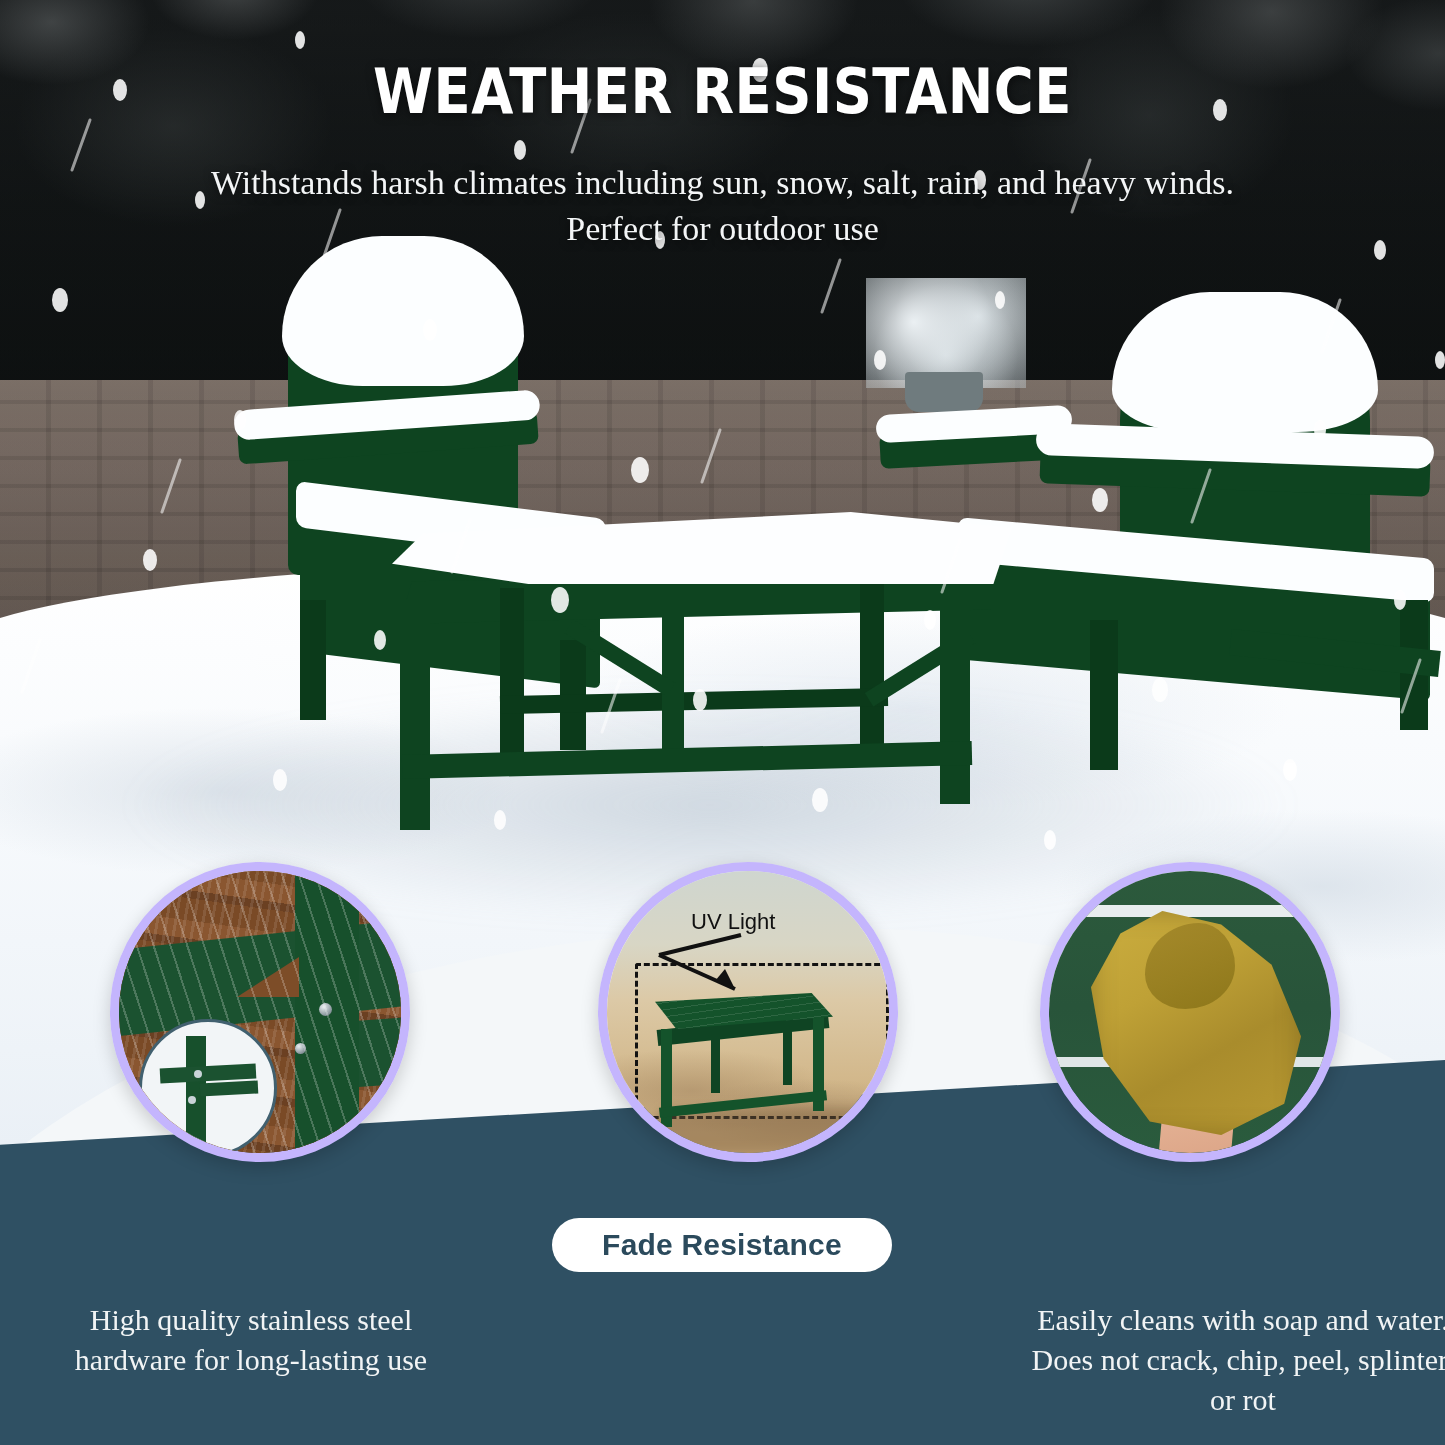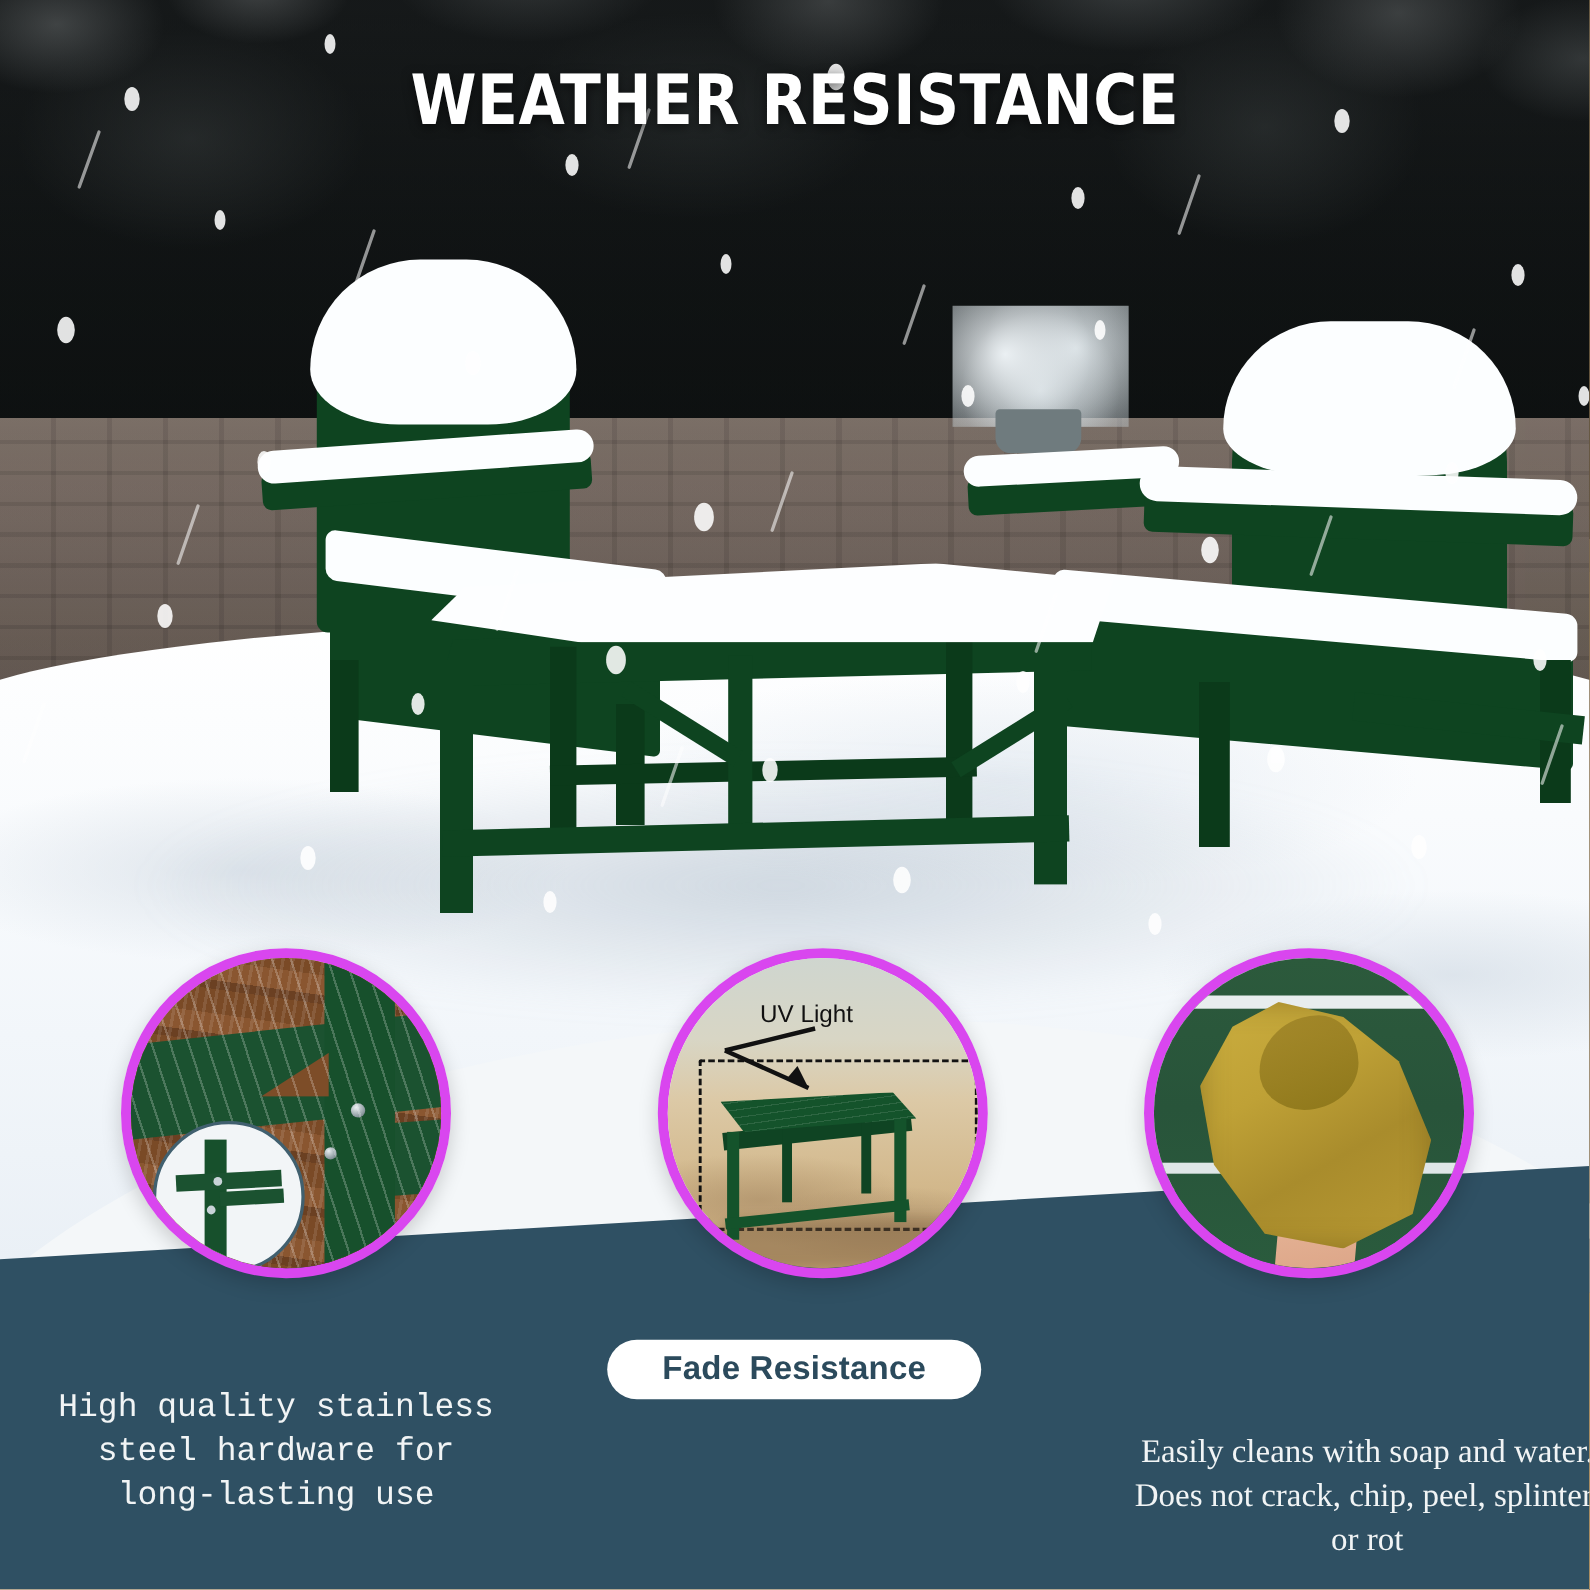--- a/index.html
+++ b/index.html
@@ -184,21 +184,21 @@
     line-height: 46px;
     font-family: "Liberation Serif", "DejaVu Serif", serif;
     text-shadow: 0 2px 8px rgba(0,0,0,.6);
   }
 
   
   .circle {
     position: absolute;
     width: 300px; height: 300px;
     border-radius: 50%;
-    border: 9px solid #d946ef;
+    border: 9px solid #c4b5fd;
     box-sizing: border-box;
     overflow: hidden;
     box-shadow: 0 6px 18px rgba(0,0,0,.18);
   }
   .c1 { left: 110px; top: 862px; }
   .c2 { left: 598px; top: 862px; }
   .c3 { left: 1040px; top: 862px; }
 
   
   .deck {
@@ -308,21 +308,21 @@
   .p3 { left: 1036px;top: 1218px; width: 360px; }
 
   .caption {
     position: absolute;
     text-align: center;
     color: #f1f4f5;
     font-size: 30px;
     line-height: 40px;
     font-family: "Liberation Serif", "DejaVu Serif", serif;
   }
-  .cap1 { left: 46px;  top: 1260px; width: 410px; font-family: Liberation Mono, monospace; }
+  .cap1 { left: 46px;  top: 1300px; width: 410px; }
   .cap2 { left: 520px; top: 1300px; width: 430px; }
   .cap3 { left: 1028px;top: 1300px; width: 430px; }
 </style>
 </head>
 <body>
 
 <div id="page">
 
   <div class="hero">
     <div class="canopy"></div>
@@ -418,20 +418,21 @@
       </g>
     </svg>
 
     <div class="photo-curve"></div>
     <div class="photo-curve-white"></div>
   </div>
 
   <div class="panel"></div>
 
   <div class="title">WEATHER RESISTANCE</div>
+  <div class="subtitle">Withstands harsh climates including sun, snow, salt, rain, and heavy winds. Perfect for outdoor use</div>
 
   <div class="circle c1">
     <div class="deck"></div>
     <div class="c1-beam1"></div>
     <div class="c1-beam3"></div>
     <div class="c1-beam2"></div>
     <div class="c1-notch"></div>
     <div class="c1-screwA"></div>
     <div class="c1-screwB"></div>
     <div class="c1-rain"></div>

